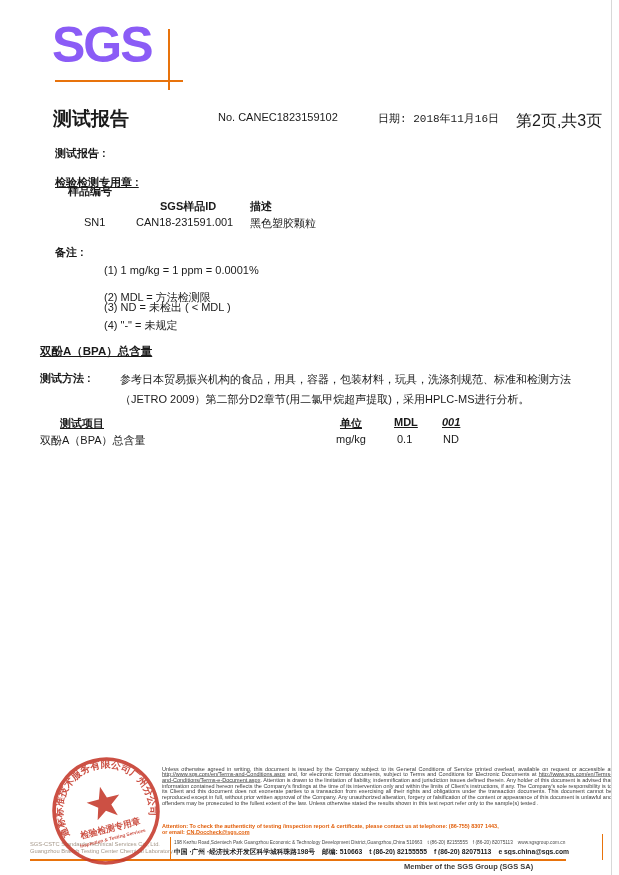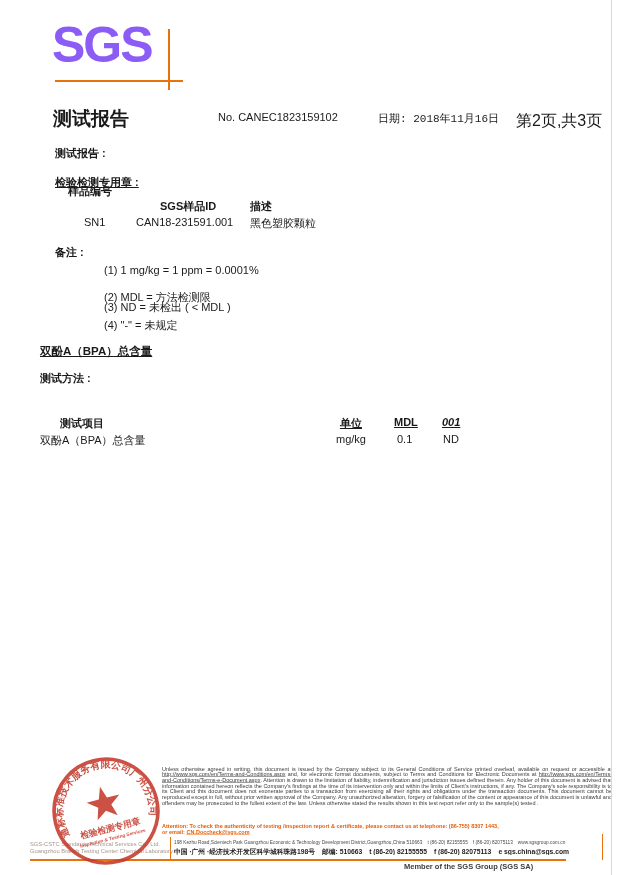--- a/index.html
+++ b/index.html
@@ -36,21 +36,21 @@
   .sr-col2{left:136px;top:216px;text-align:center;}
   .sr-col3{left:250px;top:216px;}
   .remarks-label{left:55px;top:245px;}
   .remark-0{left:104px;top:264px;}
   .remark-1{left:104px;top:282px;margin-top:8px;}
   .remark-2{left:104px;top:300px;}
   .remark-3{left:104px;top:318px;}
   .bpa-heading{left:40px;top:344px;font-size:11.5px;font-weight:bold;text-decoration:underline;}
   .method-label{left:40px;top:371px;}
   .method-text{left:120px;top:370px;width:465px;font-size:11px;line-height:19.5px;}
-  .rt-h1{left:60px;top:416px;text-align:right;}
+  .rt-h1{left:60px;top:416px;text-decoration:underline;text-align:right;}
   .rt-h2{left:340px;top:416px;text-decoration:underline;}
   .rt-h3{left:394px;top:416px;text-decoration:underline;}
   .rt-h4{left:442px;top:416px;text-decoration:underline;font-style:italic;}
   .rt-c1{left:40px;top:433px;}
   .rt-c2{left:336px;top:433px;}
   .rt-c3{left:397px;top:433px;}
   .rt-c4{left:443px;top:433px;}
   
   .half{transform:scale(0.5);transform-origin:0 0;}
   .legal{
@@ -117,20 +117,21 @@
   <div class="abs txt sr-col3">黑色塑胶颗粒</div>
 
   <div class="abs lbl remarks-label">备注 :</div>
   <div class="abs txt remark-0">(1) 1 mg/kg = 1 ppm = 0.0001%</div>
   <div class="abs txt remark-1">(2) MDL = 方法检测限</div>
   <div class="abs txt remark-2">(3) ND = 未检出 ( &lt; MDL )</div>
   <div class="abs txt remark-3">(4) "-" = 未规定</div>
 
   <div class="abs bpa-heading">双酚A（BPA）总含量</div>
   <div class="abs lbl method-label">测试方法 :</div>
+  <div class="abs method-text">参考日本贸易振兴机构的食品，用具，容器，包装材料，玩具，洗涤剂规范、标准和检测方法（JETRO 2009）第二部分D2章节(用二氯甲烷超声提取)，采用HPLC-MS进行分析。</div>
 
   <div class="abs lbl rt-h1">测试项目</div>
   <div class="abs lbl rt-h2">单位</div>
   <div class="abs lbl rt-h3">MDL</div>
   <div class="abs lbl rt-h4">001</div>
   <div class="abs txt rt-c1">双酚A（BPA）总含量</div>
   <div class="abs txt rt-c2">mg/kg</div>
   <div class="abs txt rt-c3">0.1</div>
   <div class="abs txt rt-c4">ND</div>
 

